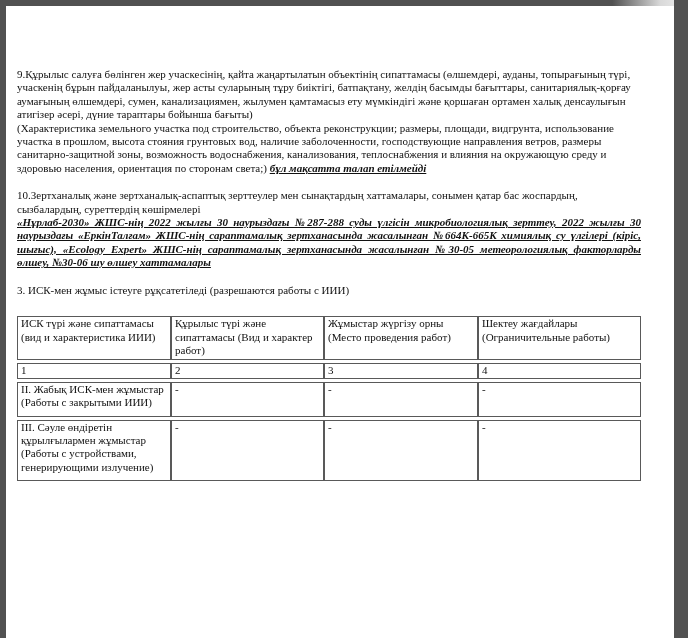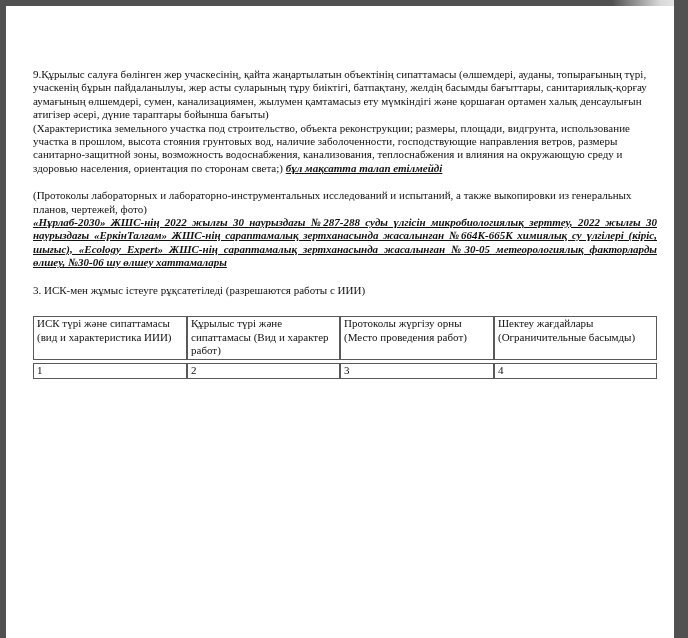--- a/index.html
+++ b/index.html
@@ -16,21 +16,21 @@
     background:linear-gradient(to right, var(--chrome) 0%, var(--chrome) 89%, #d9d9d9 96%, #efefef 100%);
   }
   .chrome-left {
     position:absolute; top:0; left:0; width:6px; height:638px; z-index:6;
     background:var(--chrome);
   }
   .chrome-right {
     position:absolute; top:0; right:0; width:14px; height:638px; z-index:6;
     background:var(--chrome);
   }
-  .page { position:absolute; left:33px; top:68px; width:624px; }
+  .page { position:absolute; left:17px; top:68px; width:624px; }
   .para { margin:0 0 14px 0; }
   .para div { margin:0; }
   .emph {
     font-weight:bold; font-style:italic; text-decoration:underline;
   }
   .emph-block { text-align:justify;font-style:italic; }
   table.iii {
     table-layout:fixed; width:624px; margin-top:16px;
     border-collapse:separate; border-spacing:0 3px;
   }
@@ -51,42 +51,54 @@
 <div class="chrome-right"></div>
 
 <div class="page">
 
   <div class="para">
     <div>9.Құрылыс салуға бөлінген жер учаскесінің, қайта жаңартылатын объектінің сипаттамасы (өлшемдері, ауданы, топырағының түрі, учаскенің бұрын пайдаланылуы, жер асты суларының тұру биіктігі, батпақтану, желдің басымды бағыттары, санитариялық-қорғау аумағының өлшемдері, сумен, канализациямен, жылумен қамтамасыз ету мүмкіндігі және қоршаған ортамен халық денсаулығын атигізер әсері, дүние тараптары бойынша бағыты)</div>
     <div><span>(Характеристика земельного участка под строительство, объекта реконструкции; размеры, площади, видгрунта, использование участка в прошлом, высота стояния грунтовых вод, наличие заболоченности, господствующие направления ветров, размеры санитарно-защитной зоны, возможность водоснабжения, канализования, теплоснабжения и влияния на окружающую среду и здоровью населения, ориентация по сторонам света;)</span> <span class="emph">бұл мақсатта талап етілмейді</span></div>
   </div>
 
   <div class="para">
-    <div>(Протоколы лабораторных и лабораторно-инструментальных исследований и испытаний, а также выкопировки из генеральных планов, чертежей, фото)</div>
+    <div>10.Зертханалық және зертханалық-аспаптық зерттеулер мен сынақтардың хаттамалары, сонымен қатар бас жоспардың, сызбалардың, суреттердің көшірмелері</div>
     <div class="emph emph-block">«Нұрлаб-2030» ЖШС-нің 2022 жылғы 30 наурыздағы №287-288 суды үлгісін микробиологиялық зерттеу, 2022 жылғы 30 наурыздағы «ЕркінТалғам» ЖШС-нің сараптамалық зертханасында жасалынған №664К-665К химиялық су үлгілері (кіріс, шығыс), «Ecology Expert» ЖШС-нің сараптамалық зертханасында жасалынған №30-05 метеорологиялық факторларды өлшеу, №30-06 шу өлшеу хаттамалары</div>
   </div>
 
   <div class="para">3. ИСК-мен жұмыс істеуге рұқсатетіледі (разрешаются работы с ИИИ)</div>
 
   <table class="iii">
     <colgroup>
       <col style="width:154px">
         <col style="width:153px">
         <col style="width:154px">
         <col style="width:163px">
     </colgroup>
     <tbody>
       <tr class="head">
         <td>ИСК түрі және сипаттамасы (вид и характеристика ИИИ)</td>
         <td>Құрылыс түрі және сипаттамасы (Вид и характер работ)</td>
-        <td>Протоколы жүргізу орны (Место проведения работ)</td>
-        <td>Шектеу жағдайлары (Ограничительные басымды)</td>
+        <td>Жұмыстар жүргізу орны (Место проведения работ)</td>
+        <td>Шектеу жағдайлары (Ограничительные работы)</td>
       </tr>
       <tr class="nums">
         <td>1</td>
         <td>2</td>
         <td>3</td>
         <td>4</td>
       </tr>
+      <tr class="data">
+        <td>II. Жабық ИСК-мен жұмыстар (Работы с закрытыми ИИИ)</td>
+        <td>-</td>
+        <td>-</td>
+        <td>-</td>
+      </tr>
+      <tr class="data">
+        <td>III. Сәуле өндіретін құрылғылармен жұмыстар (Работы с устройствами, генерирующими излучение)</td>
+        <td>-</td>
+        <td>-</td>
+        <td>-</td>
+      </tr>
     </tbody>
   </table>
 
 </div>
 
 </body></html>

